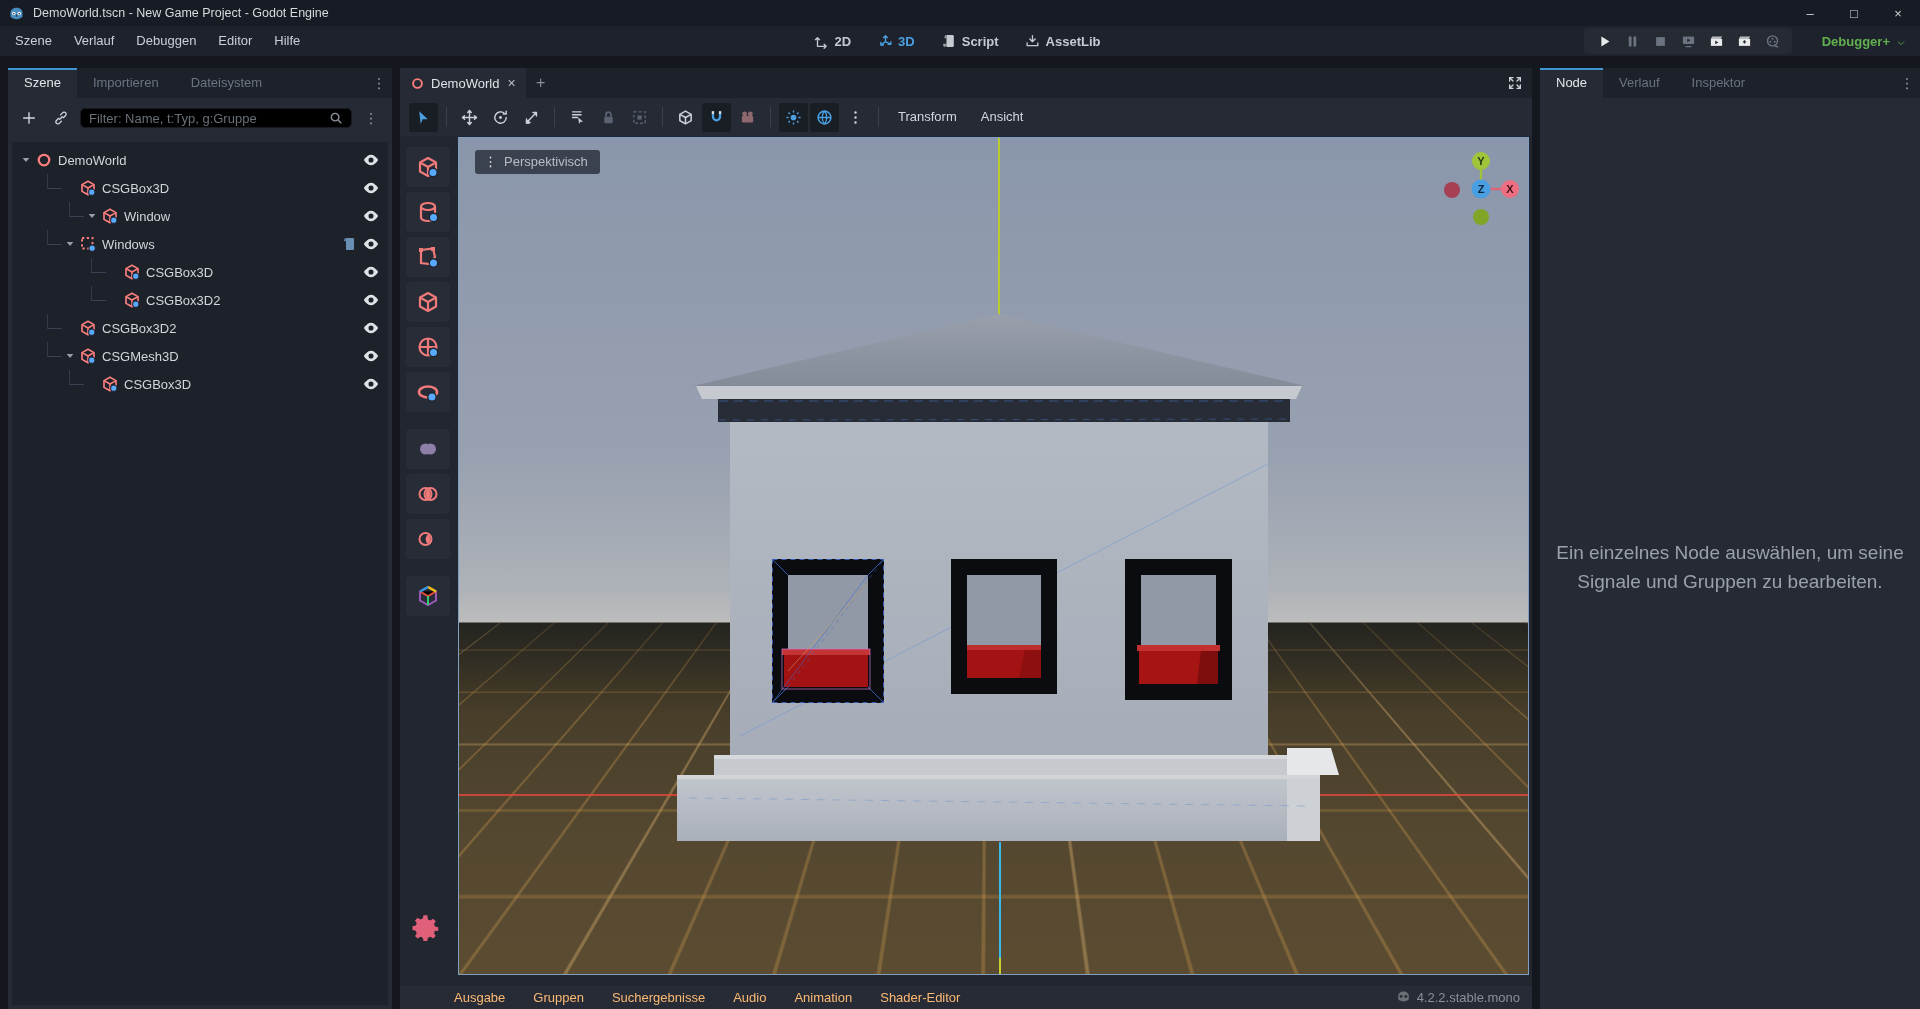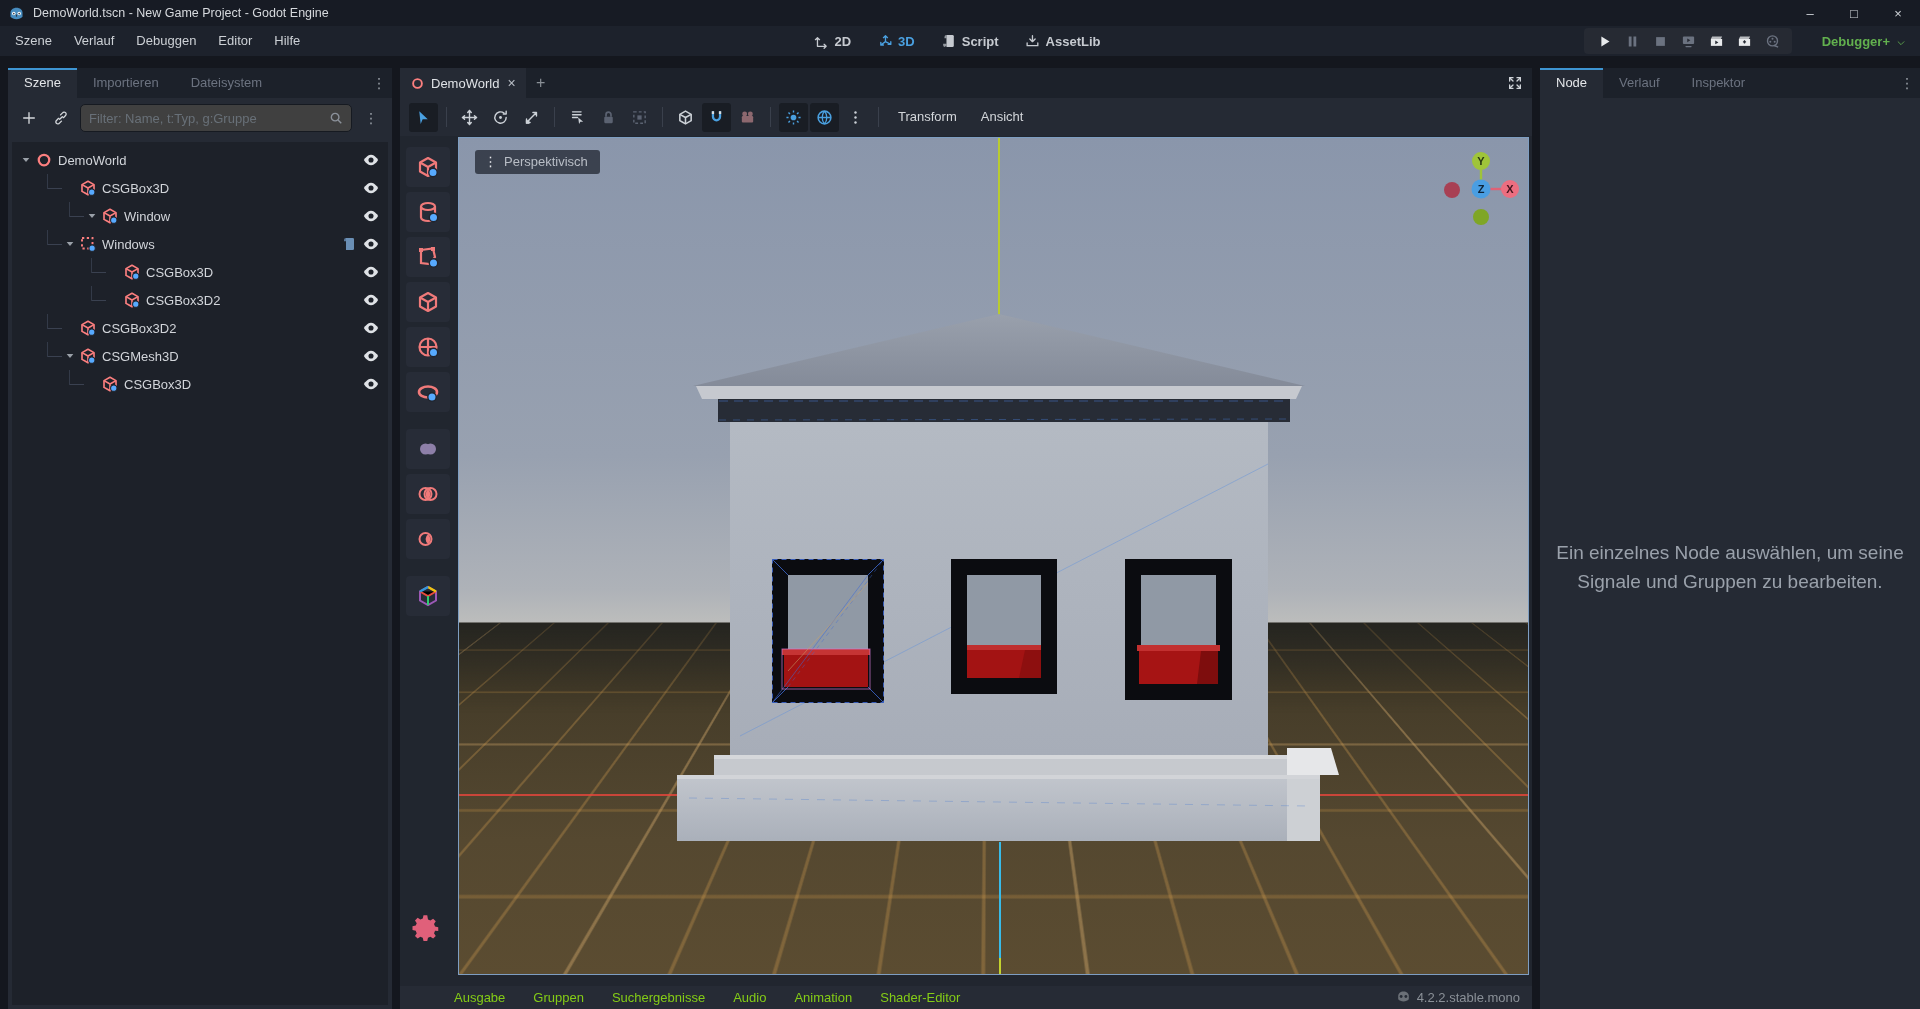--- a/index.html
+++ b/index.html
@@ -40,21 +40,21 @@
   .dock-tab.active { background:#252a34; color:#e4e6e9; box-shadow:inset 0 2px 0 var(--accent,#3e95d2); }
   .tab-dots { margin-left:auto; width:26px; display:flex; align-items:center; justify-content:center;
     color:#9aa0a8; font-size:14px; }
 
   
   .left-dock { position:absolute; left:8px; top:68px; width:384px; bottom:0; }
   .left-panel { position:absolute; top:30px; left:0; right:0; bottom:0; background:#252a34; }
   .scene-toolbar { display:flex; align-items:center; height:40px; padding:0 8px; gap:6px; }
   .tool-btn { width:26px; height:26px; display:flex; align-items:center; justify-content:center; color:#d5d8dc; }
   .tool-btn svg { width:16px; height:16px; }
-  .filter-box { flex:1; height:28px; background:#404040; border:1px solid #161a21; border-radius:5px;
+  .filter-box { flex:1; height:20px; background:#000000; border:1px solid #161a21; border-radius:5px;
     display:flex; align-items:center; padding:0 8px; }
   .filter-box input { flex:1; background:transparent; border:none; outline:none; color:#c9cdd2;
     font-family:inherit; font-size:13px; }
   .filter-box input::placeholder { color:#687078; }
   .filter-box .search-ic { width:14px; height:14px; color:#8b919a; }
   .scene-tree { position:absolute; top:44px; left:4px; right:4px; bottom:4px; background:#1d2129;
     padding-top:4px; }
   .tree-row { position:relative; height:28px; display:flex; align-items:center; padding-right:8px; }
   .tree-row .tick { position:absolute; top:14px; height:1px; width:15px; background:#3a4150; }
   .tree-row .vguide { position:absolute; top:0; bottom:0; width:1px; background:#333a48; }
@@ -114,21 +114,21 @@
   .axis-z-tip  { position:absolute; left:540px; top:820px; width:2px; height:18px; background:#c3d22f; }
   .house-svg { position:absolute; left:0; top:0; z-index:3; }
 
   .persp-label { position:absolute; left:16px; top:12px; z-index:6; display:flex; align-items:center; gap:7px;
     background:rgba(45,50,62,.85); border-radius:3px; padding:4px 12px 5px 9px; color:#b9bec6; }
   .persp-label .mdots { color:#e7e9ec; font-size:13px; }
   .gizmo { position:absolute; left:984px; top:12px; width:76px; height:76px; z-index:6; }
 
   .bottom-bar { position:absolute; left:0; right:0; bottom:0; height:23px; background:#262b35;
     display:flex; align-items:center; padding-left:40px; }
-  .bb-item { padding:0 14px; color:#84cc16; }
+  .bb-item { padding:0 14px; color:#fdba74; }
   .bb-version { margin-left:auto; margin-right:12px; display:flex; align-items:center; gap:6px; color:#8a9097; }
   .bb-version svg { width:15px; height:15px; }
 
   
   .right-dock { position:absolute; left:1540px; top:68px; right:0; bottom:0; }
   .right-panel { position:absolute; top:30px; left:0; right:0; bottom:0; background:#252a34; }
   .empty-text { position:absolute; top:440px; left:16px; right:16px; text-align:center;
     color:#9aa1ab; font-size:19px; line-height:1.55; }
 </style>
 </head>

